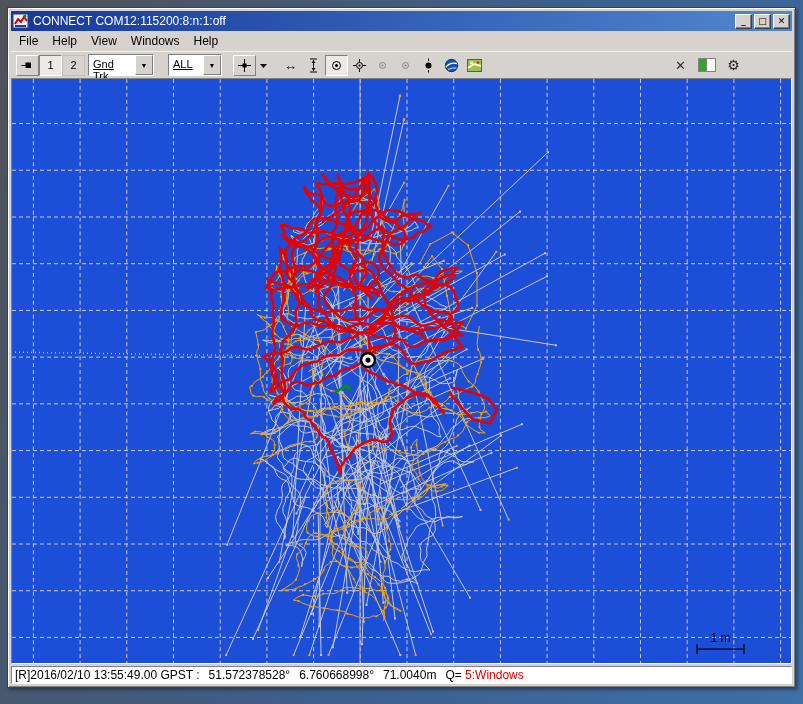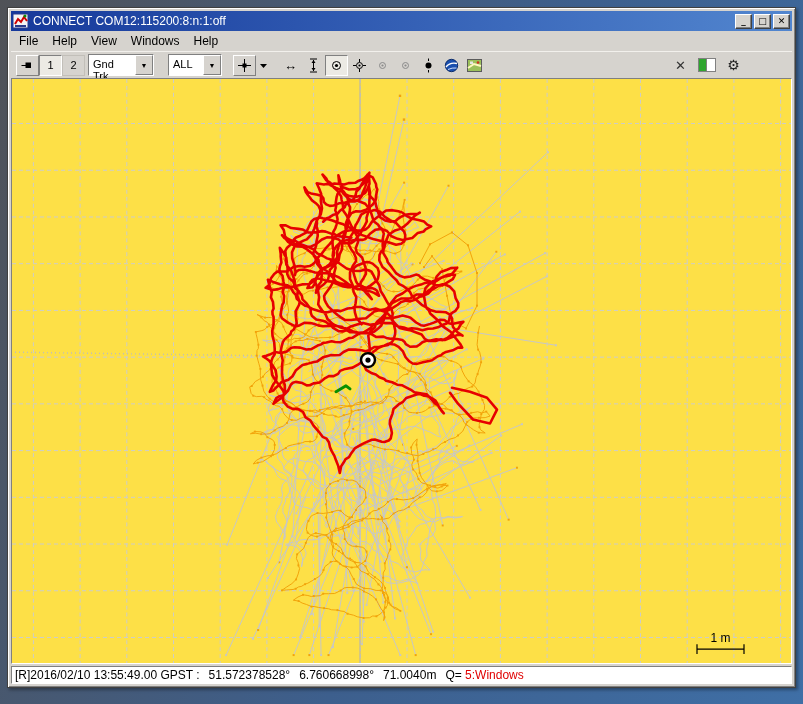--- a/index.html
+++ b/index.html
@@ -16,31 +16,31 @@
   .menubar{height:20px;flex:0 0 20px;display:flex;align-items:center;font-size:12px;color:#000;padding-left:1px;}
   .menu-item{padding:2px 7px;}
   .toolbar{height:26px;flex:0 0 26px;display:flex;align-items:center;padding:0 5px;border-top:1px solid #f2f0ec;}
   .tbtn{height:21px;min-width:23px;display:flex;align-items:center;justify-content:center;background:transparent;
         border:1px solid transparent;padding:0 2px;box-sizing:border-box;color:#000;}
   .tbtn.raised{border-color:#ffffff #808080 #808080 #ffffff;background:#d6d3ce;}
   .tbtn.pressed{border-color:#808080 #ffffff #ffffff #808080;background:#eceae4;}
   .tbtn.faint{border-color:#c2bfb9;}
   .numbtn{font-size:11px;width:22px;}
   .combo{height:20px;display:flex;align-items:stretch;border:1px solid;border-color:#808080 #ffffff #ffffff #808080;background:#fff;margin:0 3px;}
-  .combo .val{font-size:11px;padding:3px 4px 0 4px;color:#000;}
+  .combo .val{font-size:11px;padding:3px 4px 0 4px;color:#000;text-decoration:underline;}
   .combo .drop{width:16px;background:#d6d3ce;border:1px solid;border-color:#ffffff #808080 #808080 #ffffff;
                display:flex;align-items:center;justify-content:center;font-size:7px;color:#000;}
   .sep{width:8px;}
   .right-cluster{margin-left:auto;margin-right:42px;display:flex;align-items:center;gap:6px;}
   .stream-ind{display:flex;border:1px solid #808080;height:12px;}
   .stream-ind .cell{width:8px;height:100%;box-sizing:border-box;border-right:1px solid #808080;}
   .stream-ind .cell:last-child{border-right:none;}
   .gear{font-size:14px;color:#222;font-family:"DejaVu Sans",sans-serif;}
   .clearx{font-size:13px;color:#333;font-family:"DejaVu Sans",sans-serif;}
-  .plotwrap{flex:1 1 auto;position:relative;background:#fde047;border:1px solid;border-color:#808080 #ffffff #ffffff #808080;overflow:hidden;}
+  .plotwrap{flex:1 1 auto;position:relative;background:#1d4ed8;border:1px solid;border-color:#808080 #ffffff #ffffff #808080;overflow:hidden;}
   .plotwrap svg{position:absolute;left:0;top:0;width:100%;height:100%;}
   .statusbar{flex:0 0 16px;margin-top:2px;background:#ffffff;border:1px solid;border-color:#808080 #ffffff #ffffff #808080;
              font-size:12px;display:flex;align-items:center;padding:0 3px;white-space:nowrap;color:#000;}
   .statusbar span{margin-right:9px;}
   .statusbar .pfx{margin-right:0;}
   .q-red{color:#e00000;margin-right:0;}
   .icon-svg{display:block;}
 </style>
 </head>
 <body>

